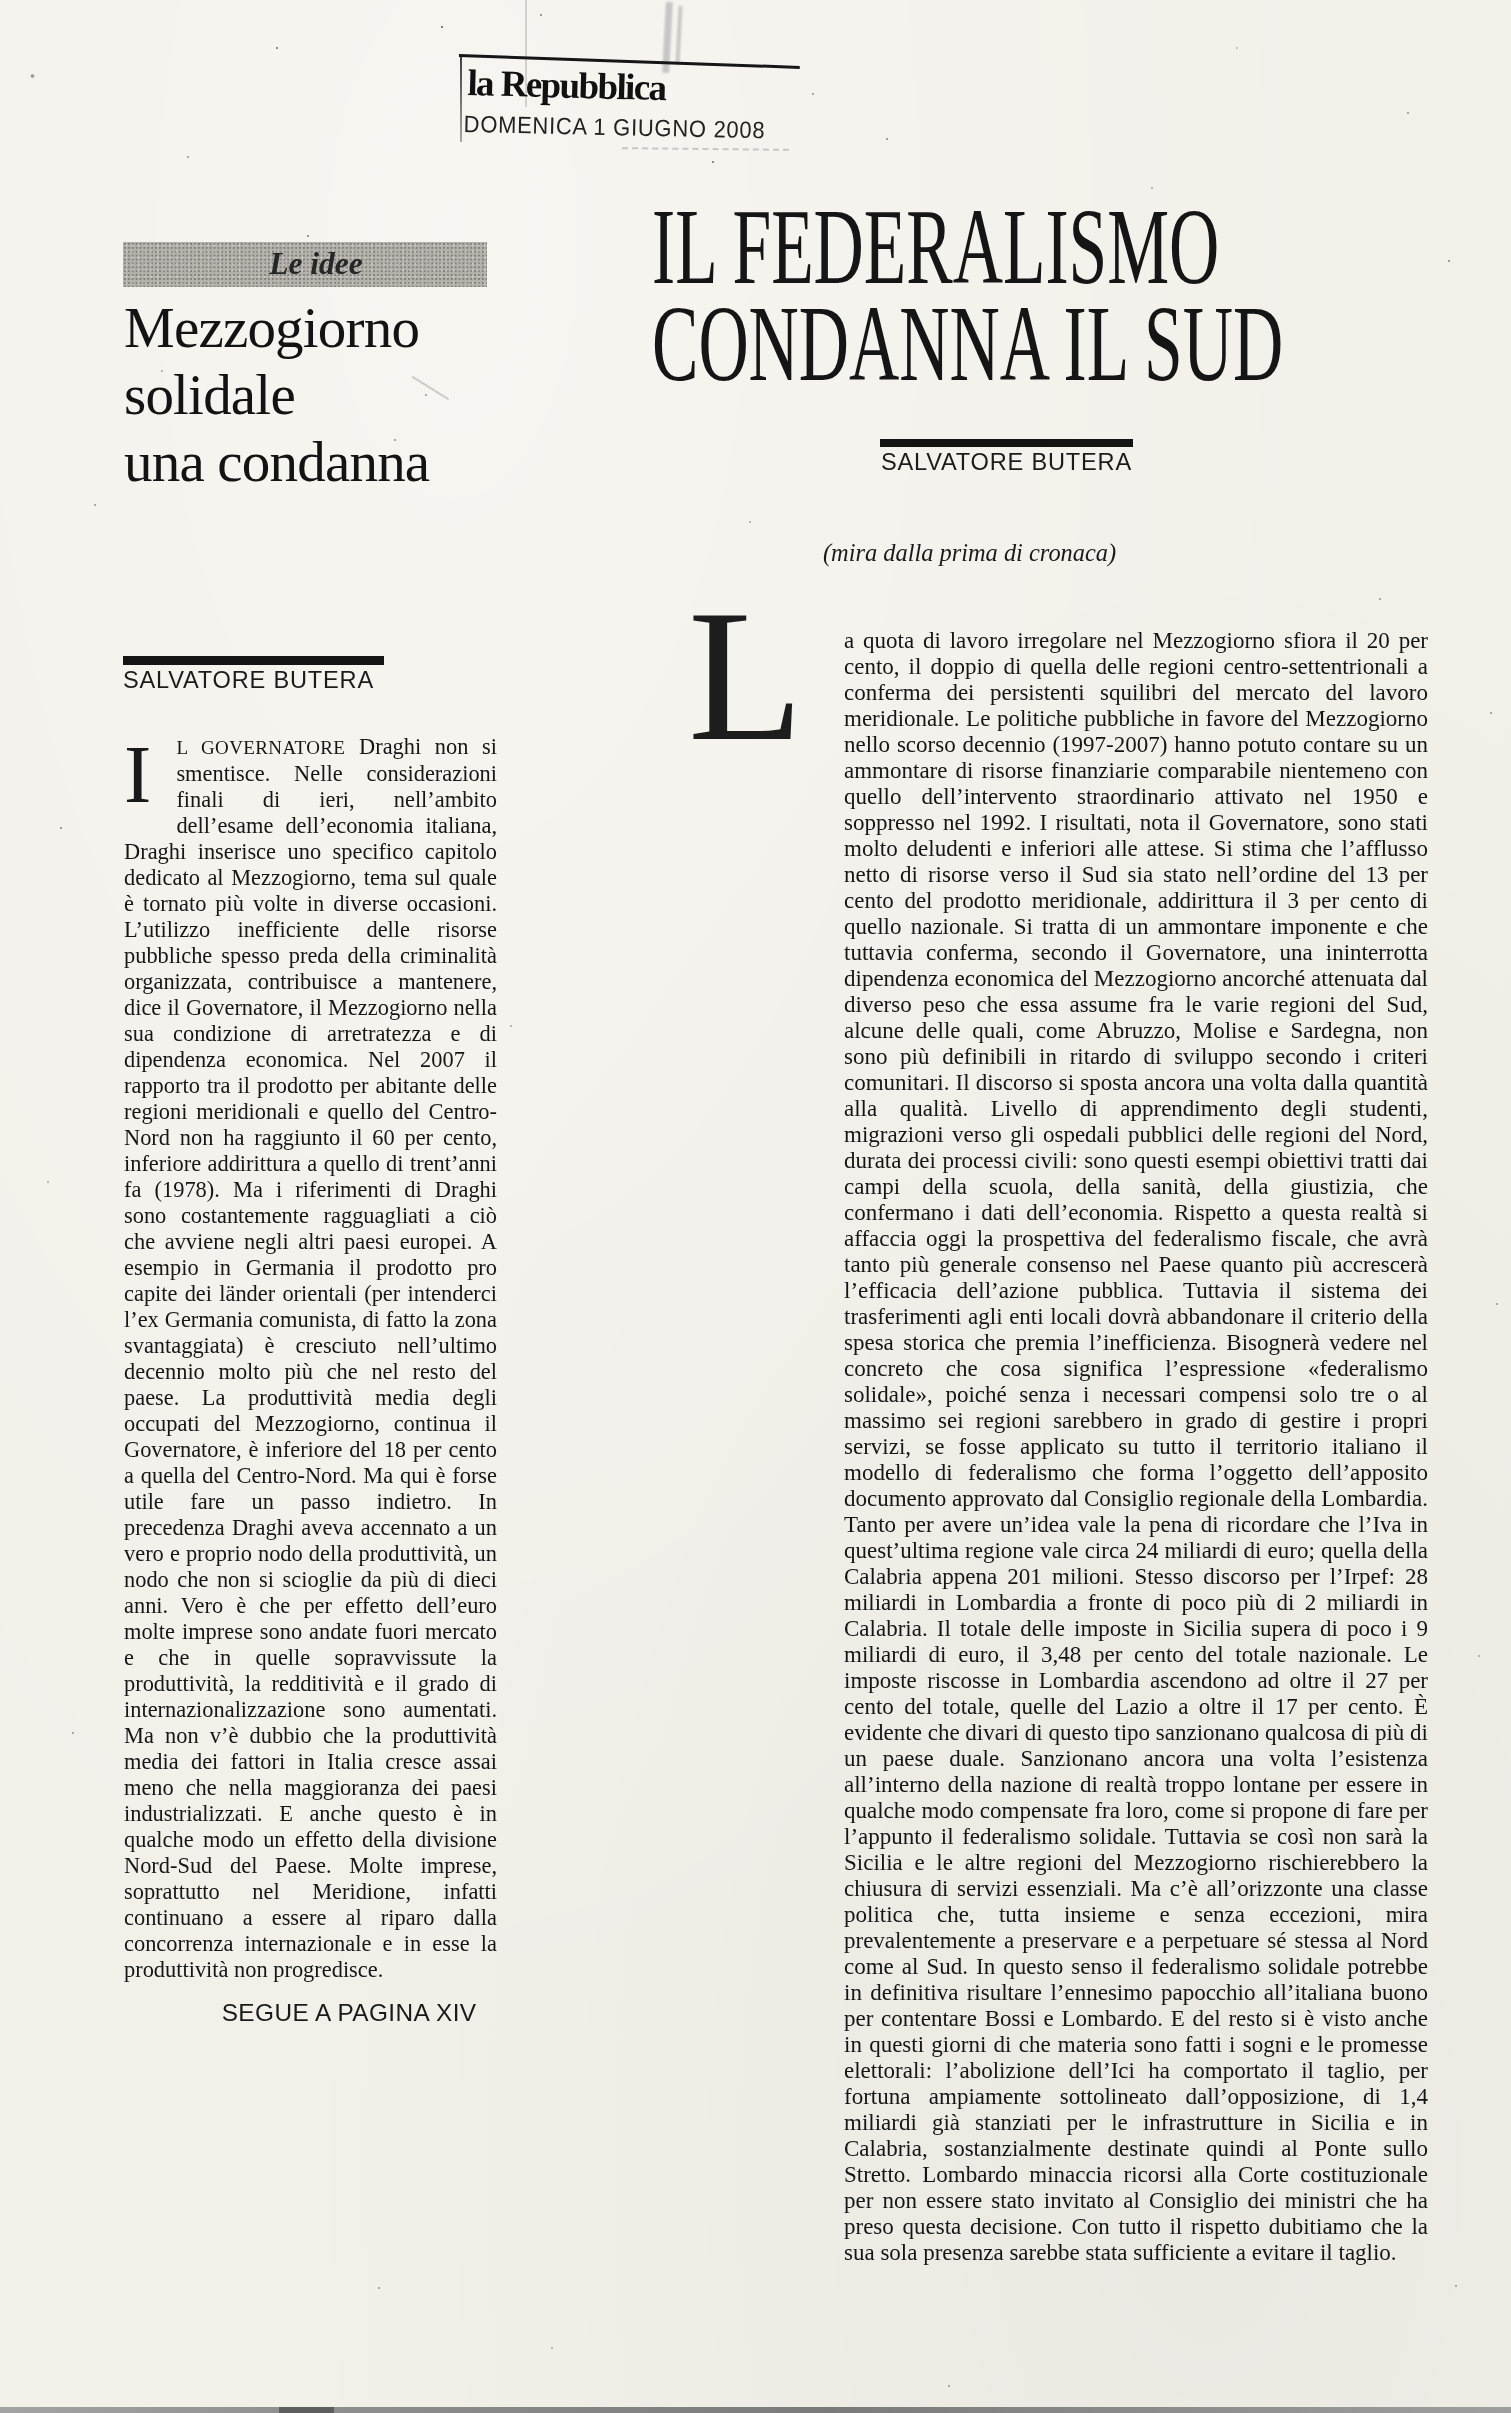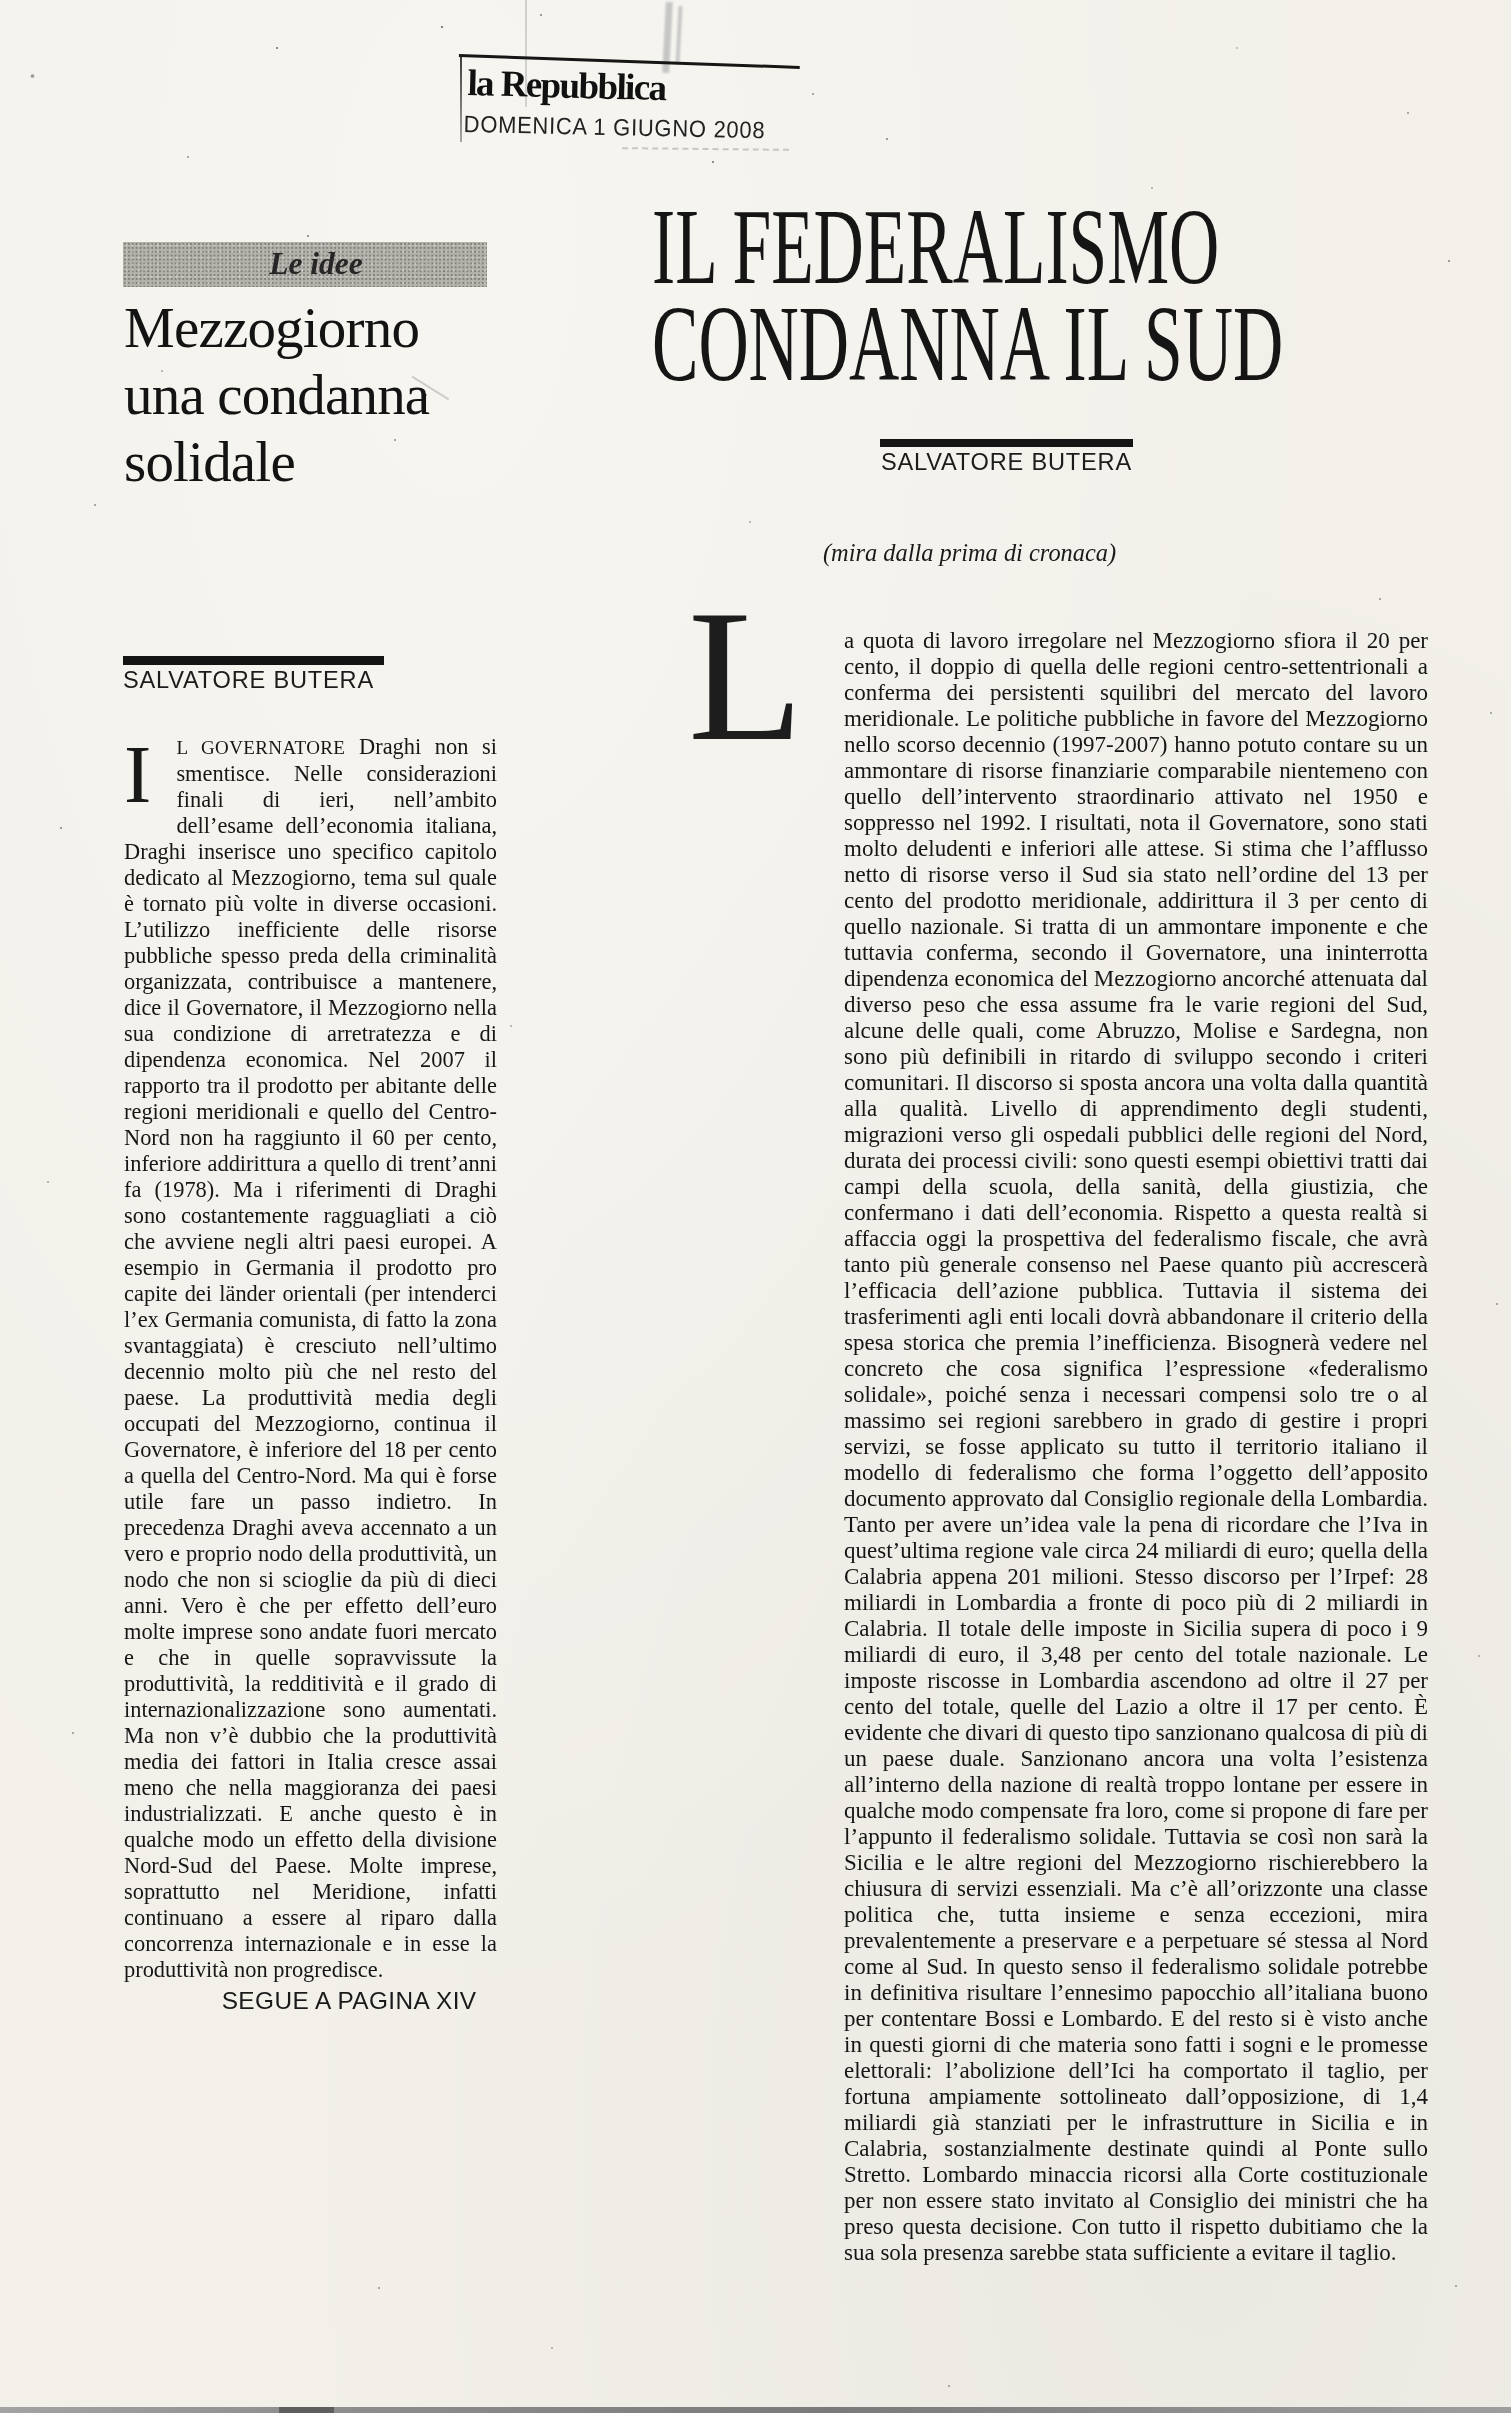--- a/index.html
+++ b/index.html
@@ -23,21 +23,21 @@
                            radial-gradient(rgba(255,255,255,.45) 0.8px,transparent 1.1px);
           background-size:3.9px 3.9px,6.3px 6.3px;
           font:italic bold 31.5px/1.1 "Liberation Serif",serif;color:#262626;text-align:center;}
   .side-title{left:124px;top:294px;width:378px;font:57px/67px "Liberation Serif",serif;letter-spacing:-0.8px;color:#131313;}
   .side-bar-rule{left:123px;top:656px;width:261px;height:8.7px;background:#141414;}
   .side-byline{left:123px;top:668px;font:23.6px/1.1 "Liberation Sans",sans-serif;letter-spacing:0.8px;color:#1c1c1c;white-space:nowrap;}
   .side-body{left:124px;top:734px;width:373px;color:#161616;}
   .side-body p{margin:0;font:22.4px/26px "Liberation Serif",serif;text-align:justify;}
   .dropcap-i{float:left;width:43px;height:76px;margin:3.1px 9.4px 0 0;font:82px/0.92 "Liberation Serif",serif;color:#191919;}
   .leadin{font-size:19px;letter-spacing:0.4px;}
-  .segue{display:block;margin-top:3px;padding-right:20.5px;text-align:right;
+  .segue{display:block;margin-top:15px;padding-right:20.5px;text-align:right;
          font:24.4px/1.2 "Liberation Sans",sans-serif;letter-spacing:0.4px;color:#1a1a1a;}
   
   .headline-line{font:107px/1 "Liberation Serif",serif;color:#151515;white-space:nowrap;
                  display:inline-block;transform:scaleX(.65);transform-origin:left top;}
   .hl1{left:652px;top:194px;}
   .hl2{left:652px;top:291px;}
   .main-bar-rule{left:880px;top:439px;width:253px;height:7.9px;background:#141414;}
   .main-byline{left:880px;top:450px;width:253px;text-align:center;
                font:23.6px/1.1 "Liberation Sans",sans-serif;letter-spacing:0.8px;color:#1c1c1c;white-space:nowrap;}
   .segue-note{left:823px;top:538px;font:italic 24.4px/1.2 "Liberation Serif",serif;color:#1a1a1a;}
@@ -76,22 +76,22 @@
 
   <div class="abs header-rule"></div>
   <div class="abs header-tick"></div>
   <div class="abs masthead">la Repubblica</div>
   <div class="abs dateline">DOMENICA 1 GIUGNO 2008</div>
   <div class="abs date-dashes"></div>
 
   <div class="abs kicker">Le idee</div>
   <div class="abs side-title">
     <span style="display:block">Mezzogiorno</span>
+    <span style="display:block">solidale</span>
     <span style="display:block">una condanna</span>
-    <span style="display:block">solidale</span>
   </div>
   <div class="abs side-bar-rule"></div>
   <div class="abs side-byline">SALVATORE BUTERA</div>
 
   <div class="abs side-body">
     <p><span class="dropcap-i">I</span><span class="leadin">L GOVERNATORE</span> <span>Draghi non si smentisce. Nelle considerazioni finali di ieri, nell’ambito dell’esame dell’economia italiana, Draghi inserisce uno specifico capitolo dedicato al Mezzogiorno, tema sul quale è tornato più volte in diverse occasioni. L’utilizzo inefficiente delle risorse pubbliche spesso preda della criminalità organizzata, contribuisce a mantenere, dice il Governatore, il Mezzogiorno nella sua condizione di arretratezza e di dipendenza economica. Nel 2007 il rapporto tra il prodotto per abitante delle regioni meridionali e quello del Centro-Nord non ha raggiunto il 60 per cento, inferiore addirittura a quello di trent’anni fa (1978). Ma i riferimenti di Draghi sono costantemente ragguagliati a ciò che avviene negli altri paesi europei. A esempio in Germania il prodotto pro capite dei länder orientali (per intenderci l’ex Germania comunista, di fatto la zona svantaggiata) è cresciuto nell’ultimo decennio molto più che nel resto del paese. La produttività media degli occupati del Mezzogiorno, continua il Governatore, è inferiore del 18 per cento a quella del Centro-Nord. Ma qui è forse utile fare un passo indietro. In precedenza Draghi aveva accennato a un vero e proprio nodo della produttività, un nodo che non si scioglie da più di dieci anni. Vero è che per effetto dell’euro molte imprese sono andate fuori mercato e che in quelle sopravvissute la produttività, la redditività e il grado di internazionalizzazione sono aumentati. Ma non v’è dubbio che la produttività media dei fattori in Italia cresce assai meno che nella maggioranza dei paesi industrializzati. E anche questo è in qualche modo un effetto della divisione Nord-Sud del Paese. Molte imprese, soprattutto nel Meridione, infatti continuano a essere al riparo dalla concorrenza internazionale e in esse la produttività non progredisce.</span></p>
     <span class="segue">SEGUE A PAGINA XIV</span>
   </div>
 
   <div class="abs hl1">

